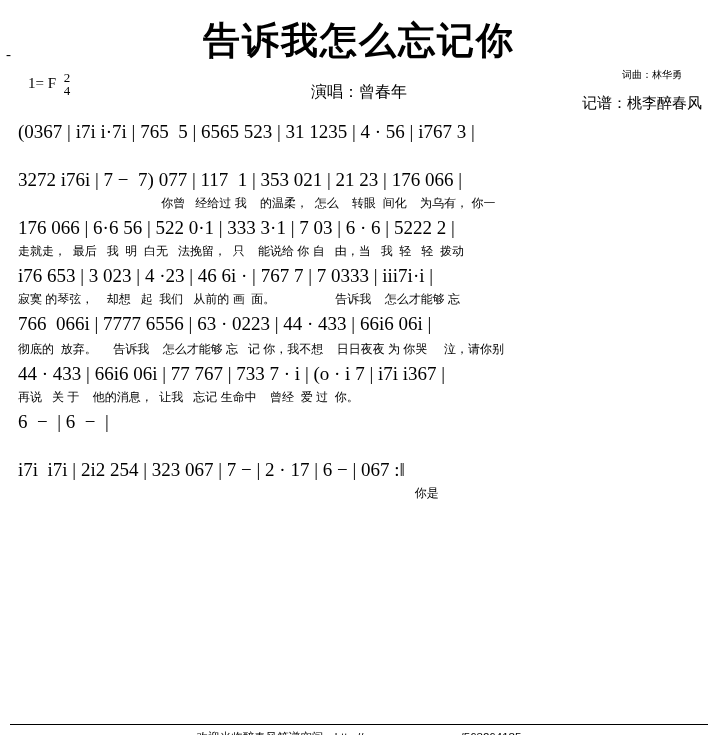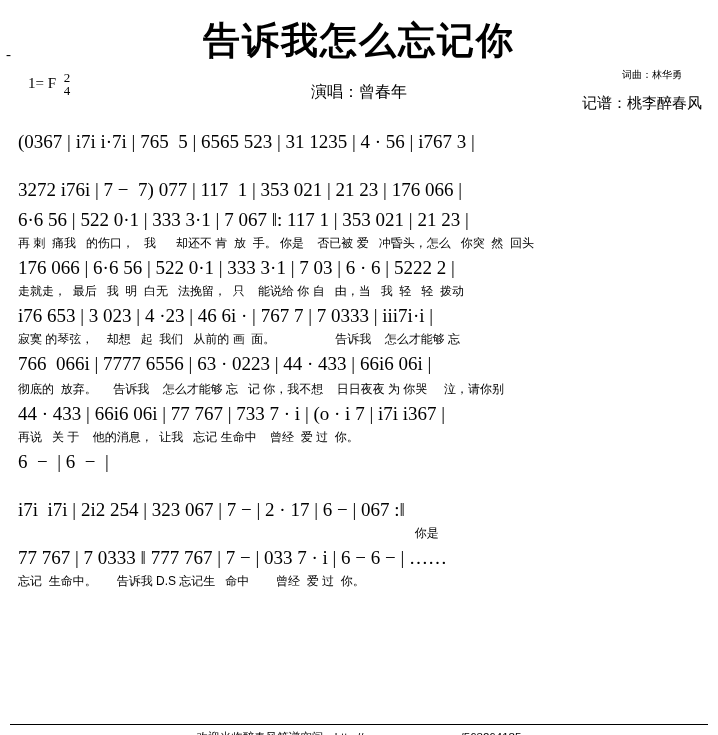--- a/index.html
+++ b/index.html
@@ -73,21 +73,21 @@
     font-size: 15px;
   }
   .dash-mark {
     position: absolute;
     left: 6px;
     top: 30px;
     font-size: 15px;
     color: #000;
   }
   .score {
-    margin-top: 36px;
+    margin-top: 26px;
     padding: 0 18px;
   }
   .line {
     position: relative;
     margin-bottom: 2px;
   }
   .notes {
     font-family: "Liberation Serif", serif;
     font-size: 19px;
     letter-spacing: 0px;
@@ -145,26 +145,23 @@
 
   <div class="score">
 
     <div class="line">
       <div class="notes">(0367 | i7i i·7i | 765  5 | 6565 523 | 31 1235 | 4 · 56 | i767 3 |</div>
       <div class="lyrics"></div>
     </div>
 
     <div class="line">
       <div class="notes">3272 i76i | 7 −  7) 077 | 117  1 | 353 021 | 21 23 | 176 066 |</div>
-    </div>
-
-    <div class="line">
-      <div class="notes">6·6 56 | 522 0·1 | 333 3·1 | 7 067 ‖: 117 1 | 353 021 | 21 23 |</div>
-      <div class="lyrics">再 刺  痛我   的伤口，   我      却还不 肯  放  手。 你是    否已被 爱   冲昏头，怎么   你突  然  回头</div>
-    </div>
+      <div class="lyrics">                                           你曾   经给过 我    的温柔，  怎么    转眼  间化    为乌有， 你一</div>
+    </div>
+
 
     <div class="line">
       <div class="notes">176 066 | 6·6 56 | 522 0·1 | 333 3·1 | 7 03 | 6 · 6 | 5222 2 |</div>
       <div class="lyrics">走就走，  最后   我  明  白无   法挽留，  只    能说给 你 自   由，当   我  轻   轻  拨动</div>
     </div>
 
     <div class="line">
       <div class="notes">i76 653 | 3 023 | 4 ·23 | 46 6i · | 767 7 | 7 0333 | iii7i·i |</div>
       <div class="lyrics">寂寞 的琴弦，    却想   起  我们   从前的 画  面。                  告诉我    怎么才能够 忘</div>
     </div>
@@ -185,23 +182,19 @@
     <div class="line">
       <div class="notes">6  −  | 6  −  |</div>
       <div class="lyrics"></div>
     </div>
 
     <div class="line">
       <div class="notes">i7i  i7i | 2i2 254 | 323 067 | 7 − | 2 · 17 | 6 − | 067 :‖</div>
       <div class="lyrics">                                                                                                                       你是</div>
     </div>
 
-    <div class="line">
-      <div class="notes">77 767 | 7 0333 ‖ 777 767 | 7 − | 033 7 · i | 6 − 6 − | ……</div>
-      <div class="lyrics">忘记  生命中。      告诉我 D.S 忘记生   命中        曾经  爱 过  你。</div>
-    </div>
 
   </div>
 
   <div class="rule"></div>
   <div class="footer">欢迎光临醉春风简谱空间：http://user.qzone.qq.com/563264185</div>
 
 </div>
 
 </body></html>

